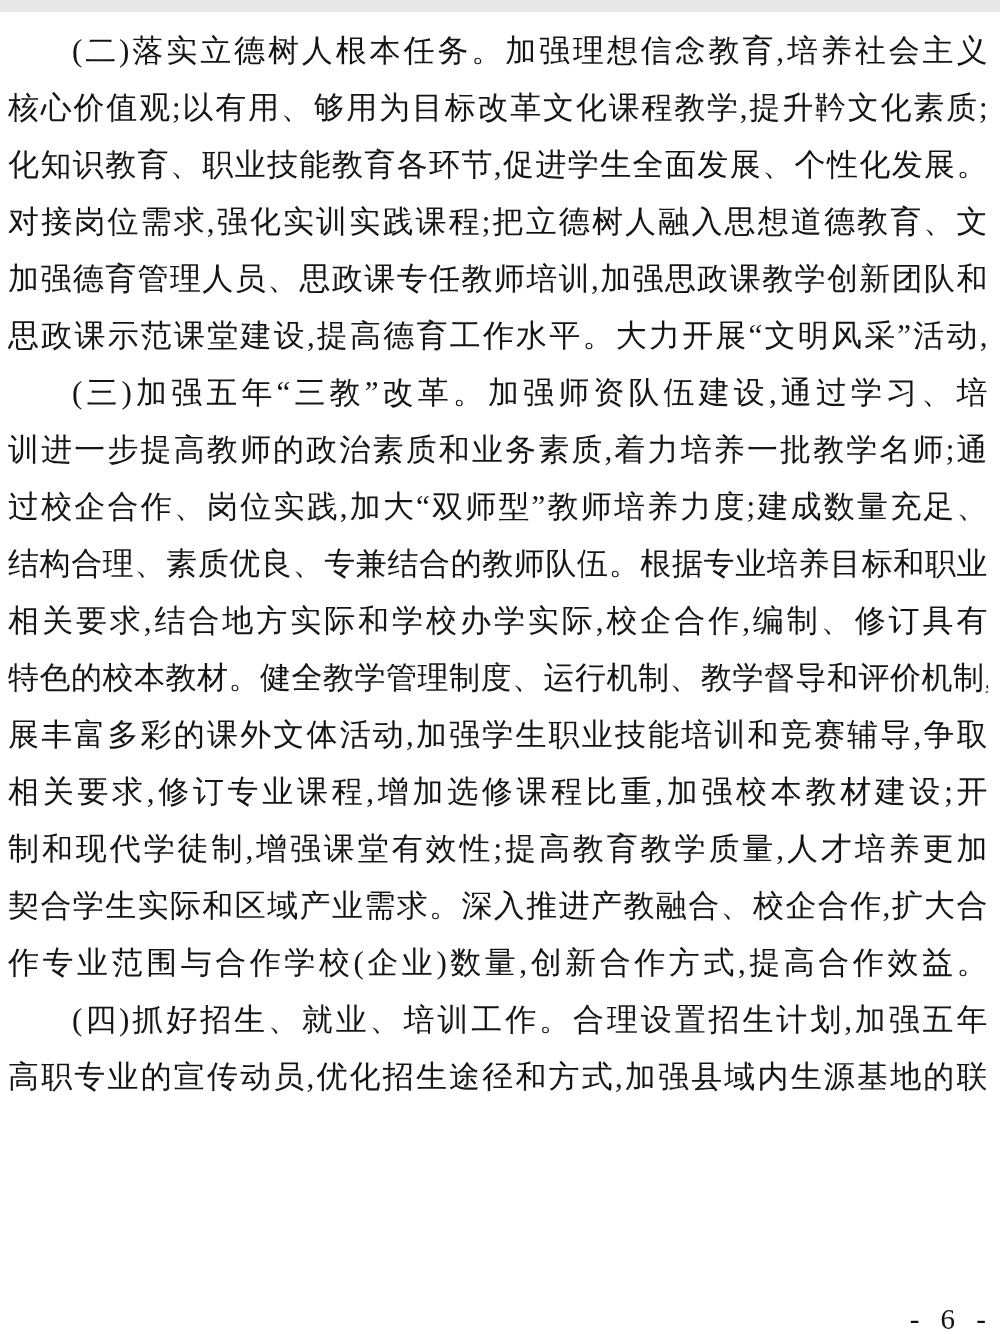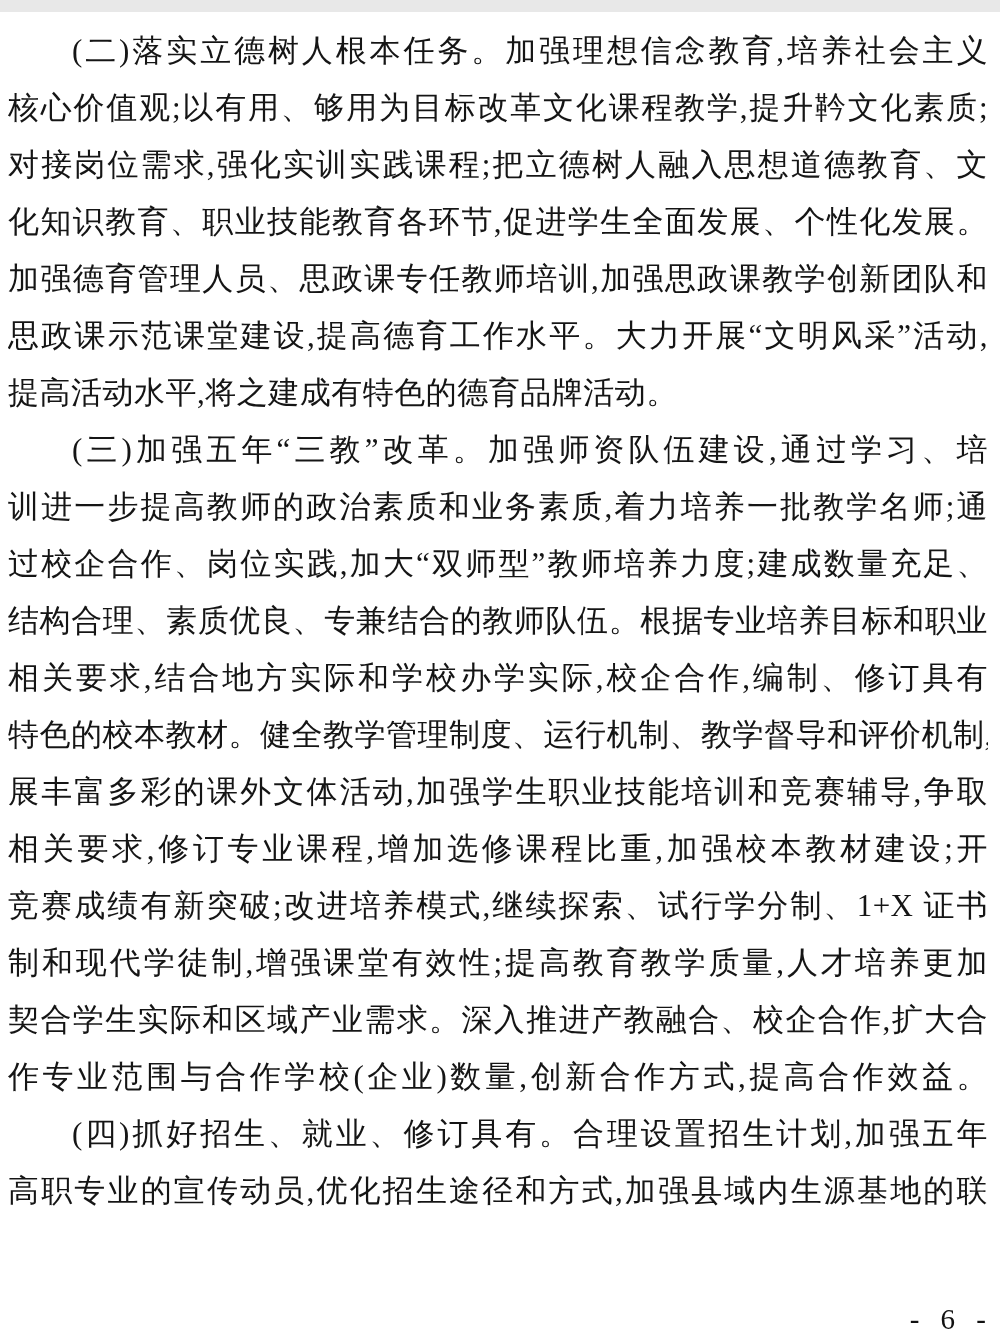--- a/index.html
+++ b/index.html
@@ -56,39 +56,37 @@
   }
 </style>
 </head>
 <body>
 
 <div class="page">
   <main class="doc-body">
       <div class="para">
         <div class="line first">(二)落实立德树人根本任务。加强理想信念教育,培养社会主义</div>
         <div class="line">核心价值观;以有用、够用为目标改革文化课程教学,提升靲文化素质;</div>
+        <div class="line">化知识教育、职业技能教育各环节,促进学生全面发展、个性化发展。</div>
         <div class="line">对接岗位需求,强化实训实践课程;把立德树人融入思想道德教育、文</div>
-        <div class="line">化知识教育、职业技能教育各环节,促进学生全面发展、个性化发展。</div>
         <div class="line">加强德育管理人员、思政课专任教师培训,加强思政课教学创新团队和</div>
         <div class="line">思政课示范课堂建设,提高德育工作水平。大力开展“文明风采”活动,</div>
-        <div class="line short-last">提高活动水平,将之建成有特色的德育品牌活动。</div>
       </div>
       <div class="para">
         <div class="line first">(三)加强五年“三教”改革。加强师资队伍建设,通过学习、培</div>
         <div class="line">训进一步提高教师的政治素质和业务素质,着力培养一批教学名师;通</div>
         <div class="line">过校企合作、岗位实践,加大“双师型”教师培养力度;建成数量充足、</div>
         <div class="line">结构合理、素质优良、专兼结合的教师队伍。根据专业培养目标和职业</div>
         <div class="line">相关要求,结合地方实际和学校办学实际,校企合作,编制、修订具有</div>
         <div class="line">特色的校本教材。健全教学管理制度、运行机制、教学督导和评价机制,</div>
         <div class="line">展丰富多彩的课外文体活动,加强学生职业技能培训和竞赛辅导,争取</div>
         <div class="line">相关要求,修订专业课程,增加选修课程比重,加强校本教材建设;开</div>
-        <div class="line">竞赛成绩有新突破;改进培养模式,继续探索、试行学分制、1+X 证书</div>
         <div class="line">制和现代学徒制,增强课堂有效性;提高教育教学质量,人才培养更加</div>
         <div class="line">契合学生实际和区域产业需求。深入推进产教融合、校企合作,扩大合</div>
         <div class="line">作专业范围与合作学校(企业)数量,创新合作方式,提高合作效益。</div>
       </div>
       <div class="para">
-        <div class="line first">(四)抓好招生、就业、修订具有。合理设置招生计划,加强五年</div>
+        <div class="line first">(四)抓好招生、就业、培训工作。合理设置招生计划,加强五年</div>
         <div class="line">高职专业的宣传动员,优化招生途径和方式,加强县域内生源基地的联</div>
       </div>
     </main>
   <div class="page-number">- 6 -</div>
 </div>
 
 </body></html>

